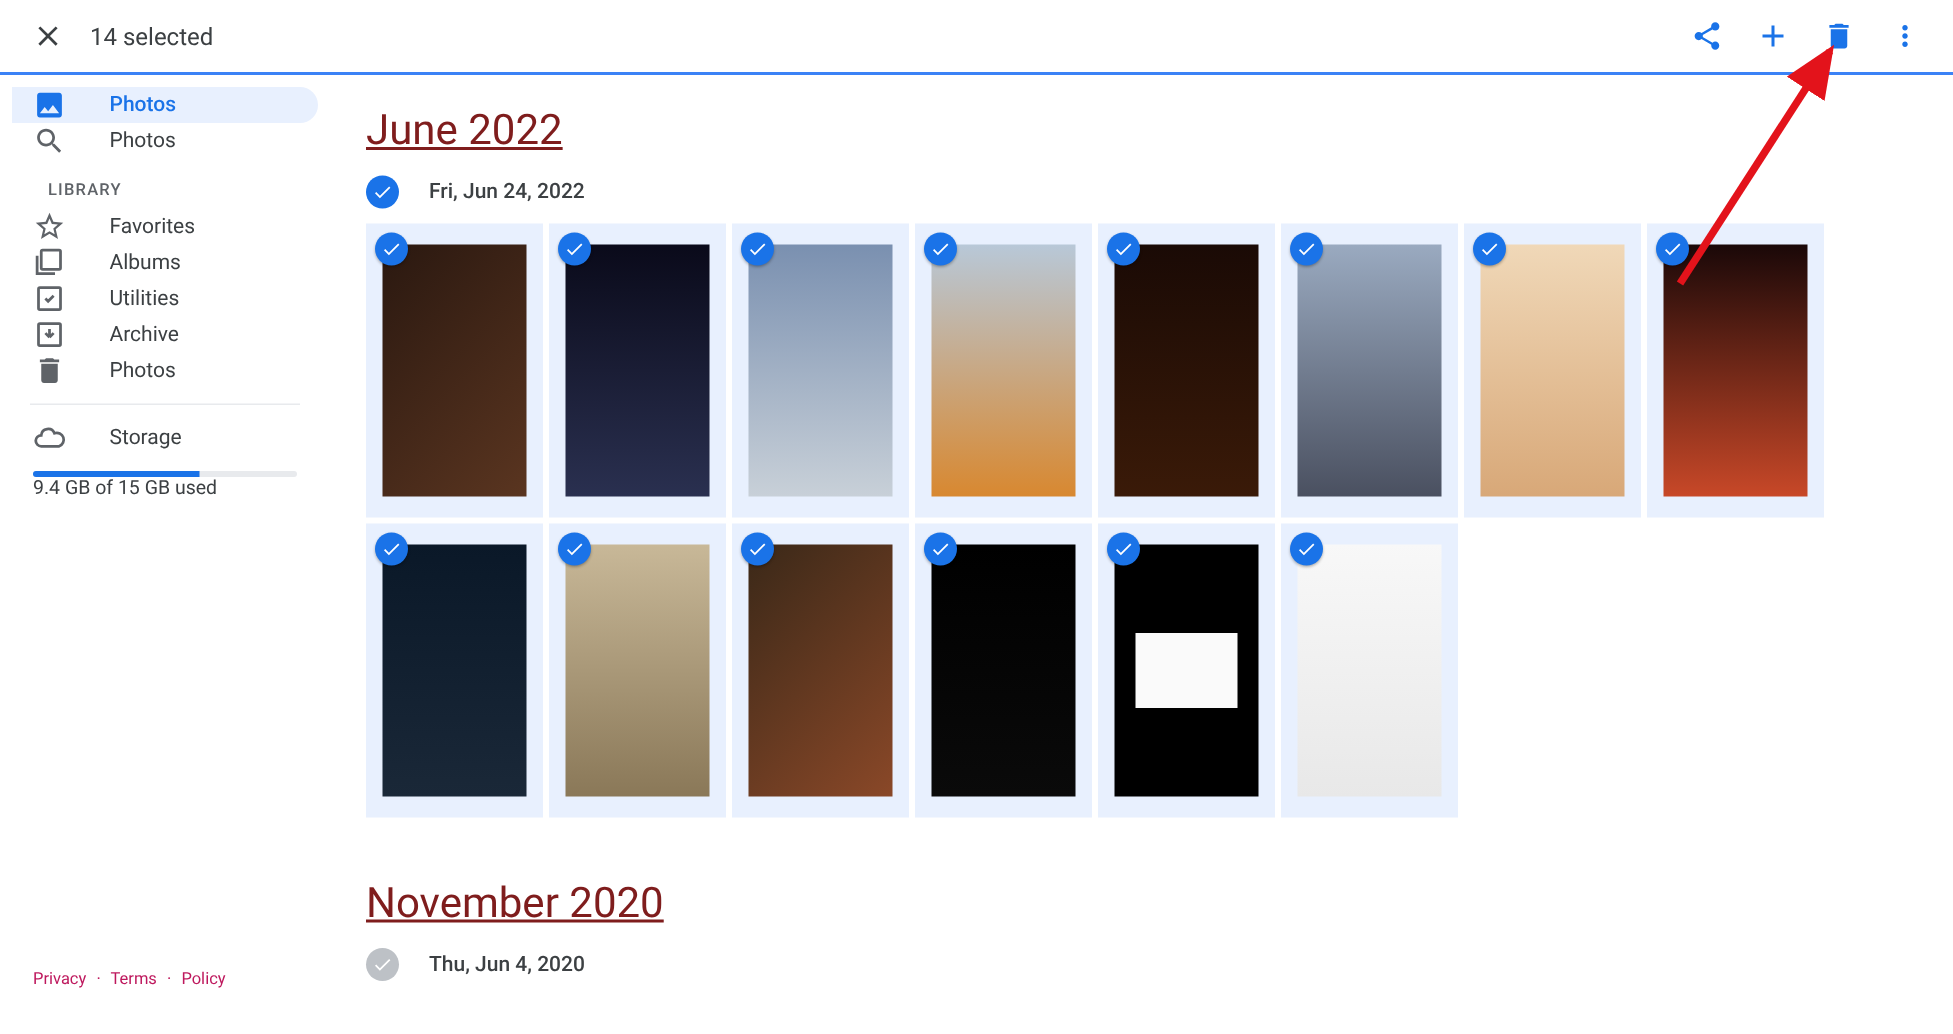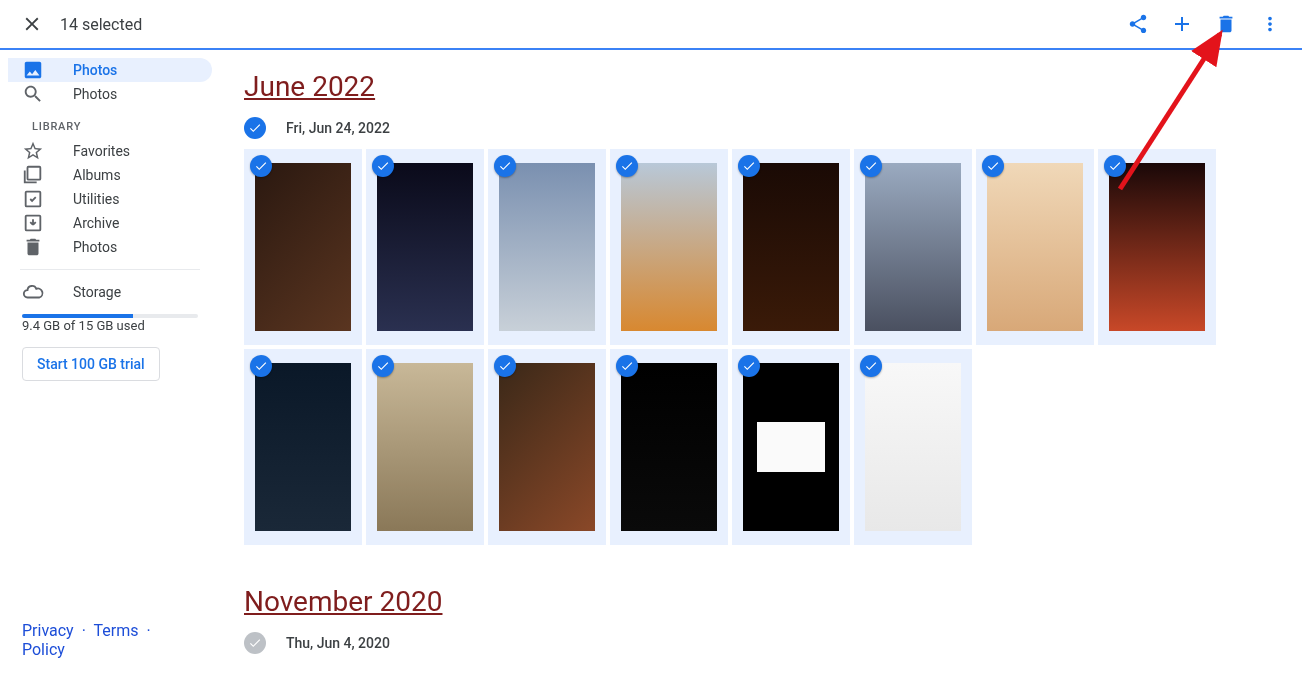--- a/index.html
+++ b/index.html
@@ -14,21 +14,21 @@
 .nav-item { height: 24px; display: flex; align-items: center; padding: 0 14px; margin: 0 8px 0 8px; border-radius: 0 20px 20px 0; cursor: pointer; gap: 29px; color: #3c4043; }
 .nav-item.active { background: #e8f0fe; color: #1a73e8; font-weight: 500; }
 .nav-item.active svg { fill: #1a73e8; }
 .nav-section-label { font-size: 11px; font-weight: 500; letter-spacing: 0.8px; color: #5f6368; padding: 14px 32px 6px; }
 .sidebar-divider { height: 1px; background: #e8eaed; margin: 10px 20px; }
 .storage-block { padding: 0 22px; }
 .storage-bar { height: 4px; background: #e8eaed; border-radius: 2px; margin-top: 10px; overflow: hidden; }
 .storage-fill { height: 100%; background: #1a73e8; }
 .storage-text { font-size: 13px; color: #3c4043; }
 .trial-btn { display: inline-block; margin-top: 14px; padding: 8px 14px; border: 1px solid #dadce0; border-radius: 4px; font-size: 14px; color: #1a73e8; font-weight: 500; cursor: pointer; }
-.footer-links { margin-top: auto; padding: 14px 22px; font-size: 16px; color: #1d4ed8; }
+.footer-links { margin-top: auto; padding: 14px 22px; font-size: 11px; color: #be185d; }
 .footer-links span { cursor: pointer; }
 .footer-links span.sep { margin: 0 4px; cursor: default; }
 .main { flex: 1; overflow-y: auto; padding: 20px 32px 0 24px; }
 .month-header { font-size: 28px; color: #7f1d1d; margin-bottom: 14px; font-weight: 400; text-decoration: underline; }
 .date-row { display: flex; align-items: center; gap: 20px; margin-bottom: 10px; }
 .date-check { width: 22px; height: 22px; border-radius: 50%; background: #1a73e8; display: flex; align-items: center; justify-content: center; }
 .date-label { font-size: 14px; font-weight: 500; color: #3c4043; }
 .date-check.unchecked { background: #bdc1c6; }
 .photo-grid { display: flex; flex-wrap: wrap; gap: 4px; margin-bottom: 40px; }
 .photo-cell { position: relative; width: 118px; height: 196px; background: #e8f0fe; display: flex; align-items: center; justify-content: center; cursor: pointer; }
@@ -128,21 +128,20 @@
       <svg width="22" height="22" viewBox="0 0 24 24" fill="none" stroke="#5f6368" stroke-width="2">
           <path d="M19 18H6a4 4 0 010-8 5 5 0 019.6-1.5A3.5 3.5 0 0119 18z"></path>
         </svg>
       <span>Storage</span>
     </div>
     <div class="storage-block">
       <div class="storage-bar">
           <div class="storage-fill" id="storage-fill" style="width: 63%;"></div>
         </div>
       <div class="storage-text">9.4 GB of 15 GB used</div>
-      <div class="trial-btn">Start 100 GB trial</div>
     </div>
 
     <div class="footer-links">
       <span>Privacy</span>
       <span class="sep">·</span>
       <span>Terms</span>
       <span class="sep">·</span>
       <span>Policy</span>
     </div>
   </div>

